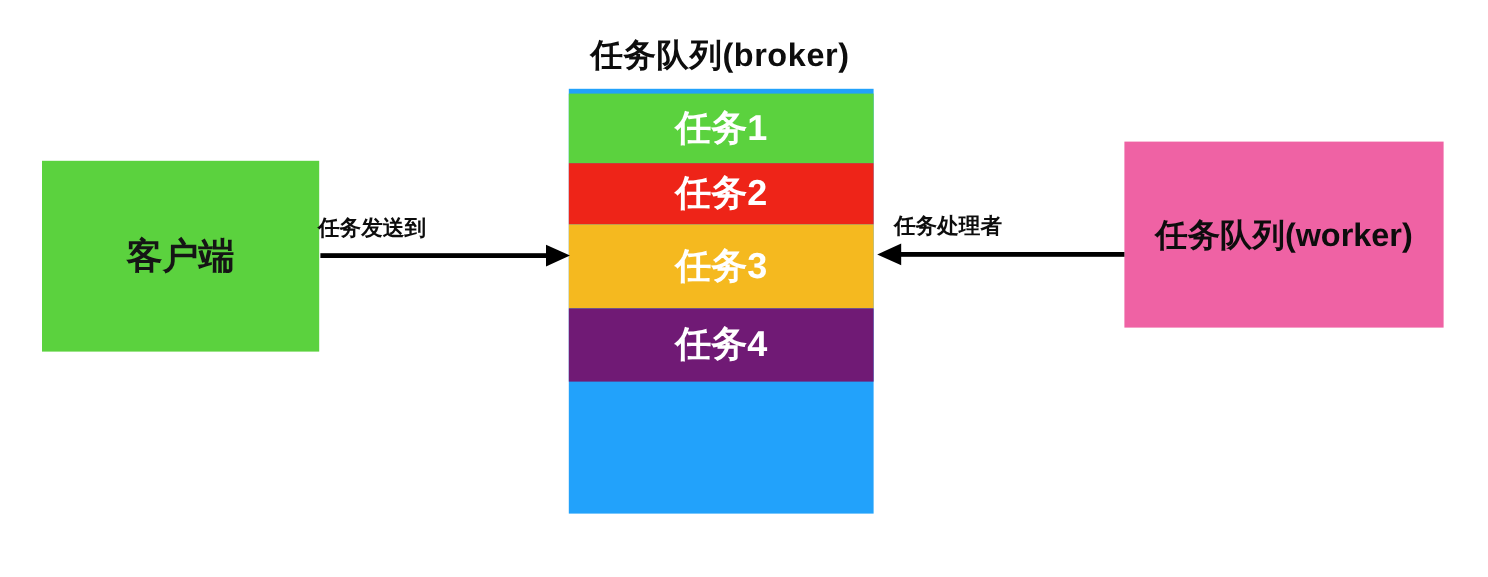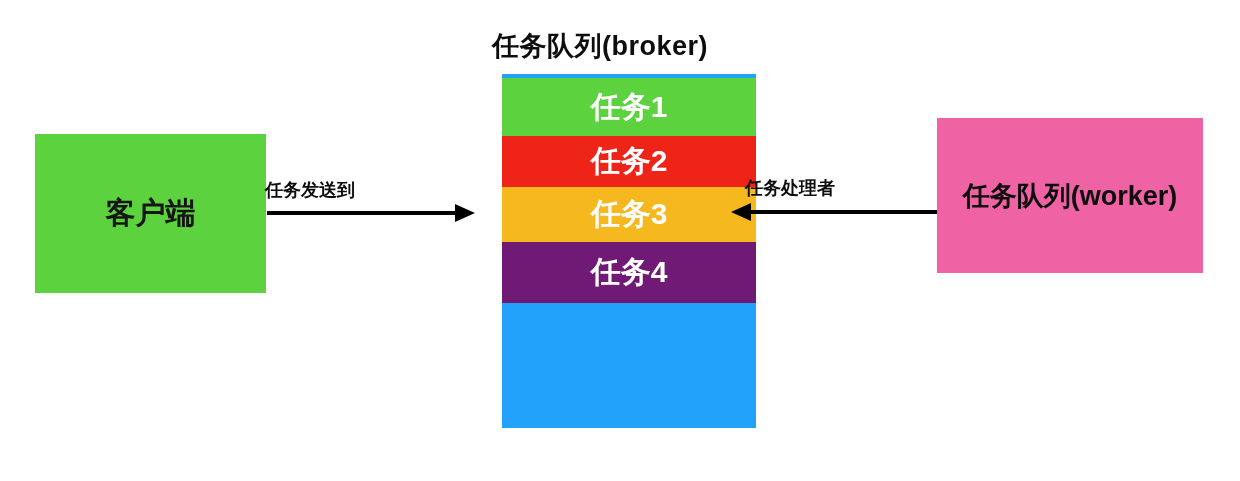--- a/index.html
+++ b/index.html
@@ -65,21 +65,21 @@
     align-items: center;
     justify-content: center;
     color: #ffffff;
     font-weight: bold;
     font-size: 30px;
     flex: 0 0 auto;
   }
   .queue-spacer-top { height: 4px; flex: 0 0 auto; }
   .row-1 { height: 58px; }
   .row-2 { height: 51px; }
-  .row-3 { height: 55px; }
+  .row-3 { height: 70px; }
   .row-4 { height: 61px; }
   .queue-free { flex: 1 1 auto; }
   .arrow {
     position: absolute;
     height: 4px;
   }
   .arrow .shaft {
     position: absolute;
     left: 0;
     top: 0;
@@ -112,21 +112,21 @@
 <body>
 
 <div class="canvas">
 
   <div class="diagram-title">任务队列(broker)</div>
 
   <div class="node client-node" style="background-color: rgb(91, 210, 62); text-align: center;">
     <span>客户端</span>
   </div>
 
-  <div class="queue" style="background-color: rgb(34, 162, 251); margin-left: 28px;">
+  <div class="queue" style="background-color: rgb(34, 162, 251);">
     <div class="queue-spacer-top"></div>
     <div class="queue-row row-1" style="background-color: rgb(91, 210, 62);">
       <span>任务1</span>
     </div>
     <div class="queue-row row-2" style="background-color: rgb(238, 36, 24); text-align: right;">
       <span>任务2</span>
     </div>
     <div class="queue-row row-3" style="background-color: rgb(245, 185, 31);">
       <span>任务3</span>
     </div>

